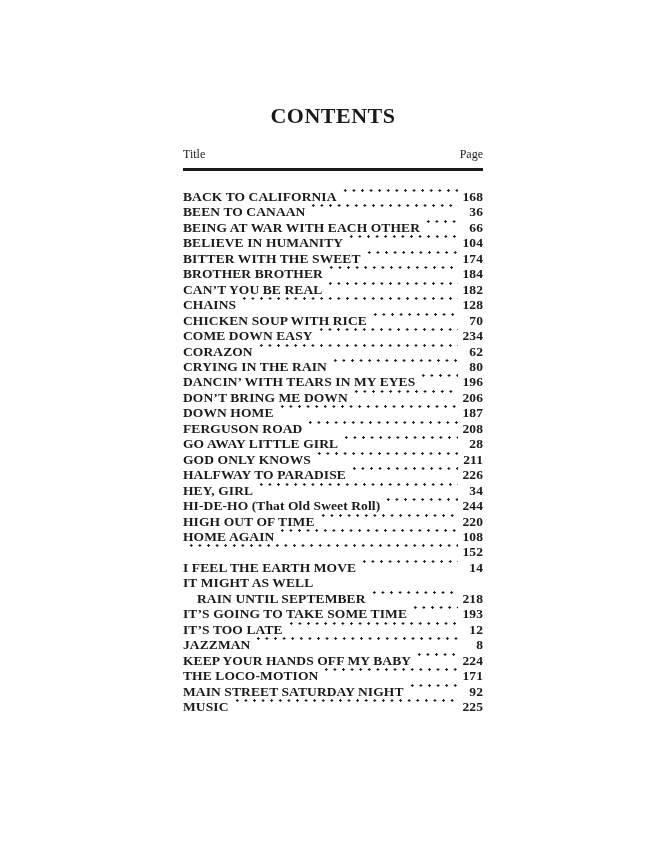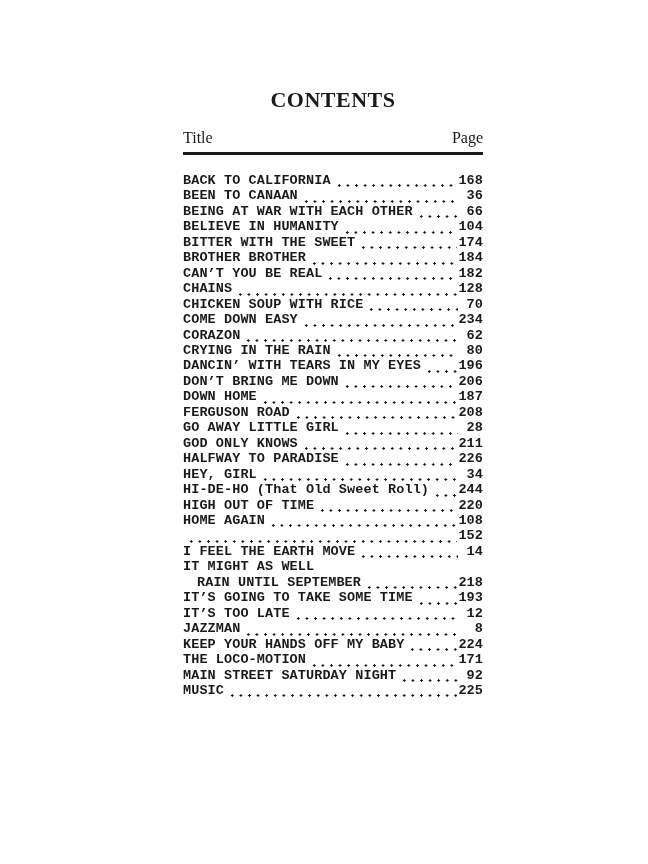--- a/index.html
+++ b/index.html
@@ -11,58 +11,57 @@
     width:648px;height:864px;
     background:var(--paper);
     position:relative;
     overflow:hidden;
     font-family:"Liberation Serif", serif;
     color:var(--ink);
     -webkit-font-smoothing:antialiased;
   }
   .sheet{
     position:absolute;
-    left:183px; top:0;
+    left:183px; top:16px;
     width:300px;
   }
   .contents-heading{
     margin:88px 0 0 0;
     text-align:center;
     font-size:22px;
     font-weight:700;
     letter-spacing:0.5px;
     line-height:24px;
   }
   .toc-header{
     display:flex;
     justify-content:space-between;
     align-items:baseline;
     margin-top:15px;
-    font-size:16px;
+    font-size:12px;
     font-weight:400;
     line-height:22px;
   }
   .rule{
     margin-top:3px;
     border:none;
     border-top:3px solid var(--ink);
     height:0;
   }
   .toc-list{
     margin-top:18px;
   }
   .row{
     display:flex;
-    align-items:flex-end;
+    align-items:flex-start;
     font-size:13.5px;
     font-weight:700;
     line-height:15.45px;
     white-space:nowrap;
     letter-spacing:0.1px;
-    font-family:Liberation Mono, monospace;
   }
   .row .title{
     flex:0 0 auto;
   }
   .row.indent .title{
     padding-left:14px;
   }
   .row .leader{
     flex:1 1 auto;
     height:3px;

